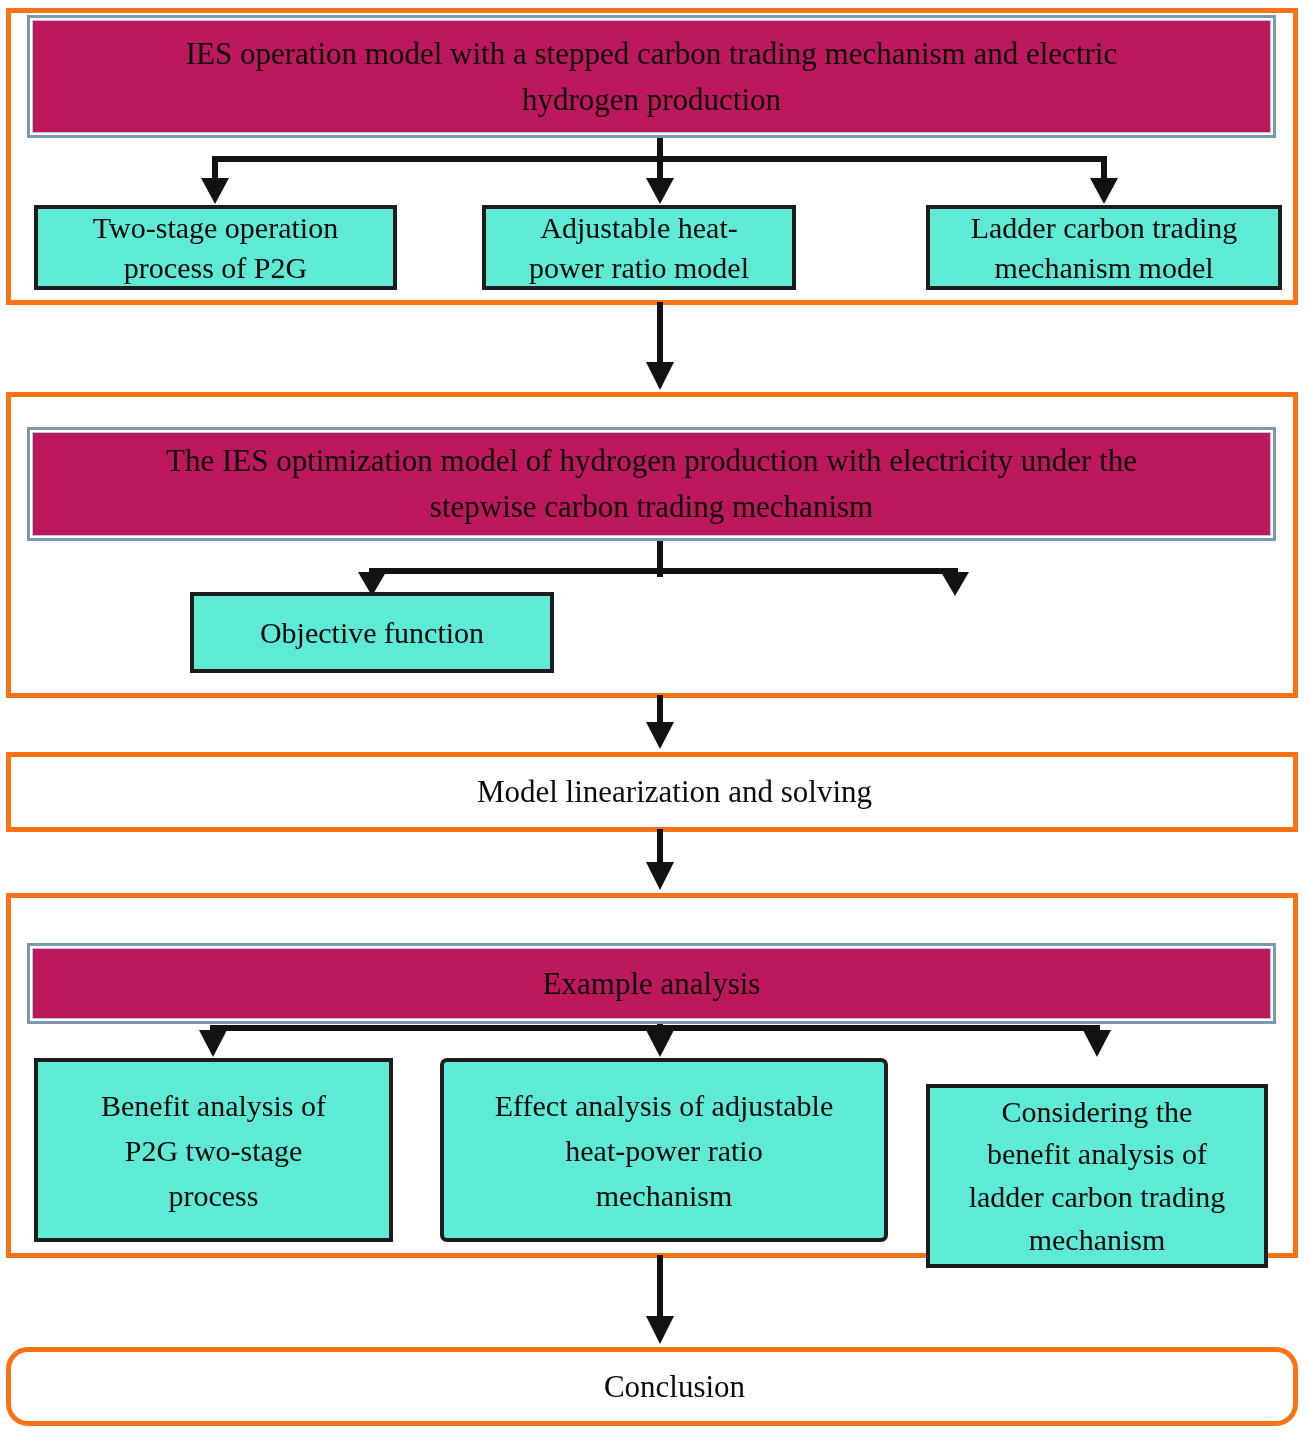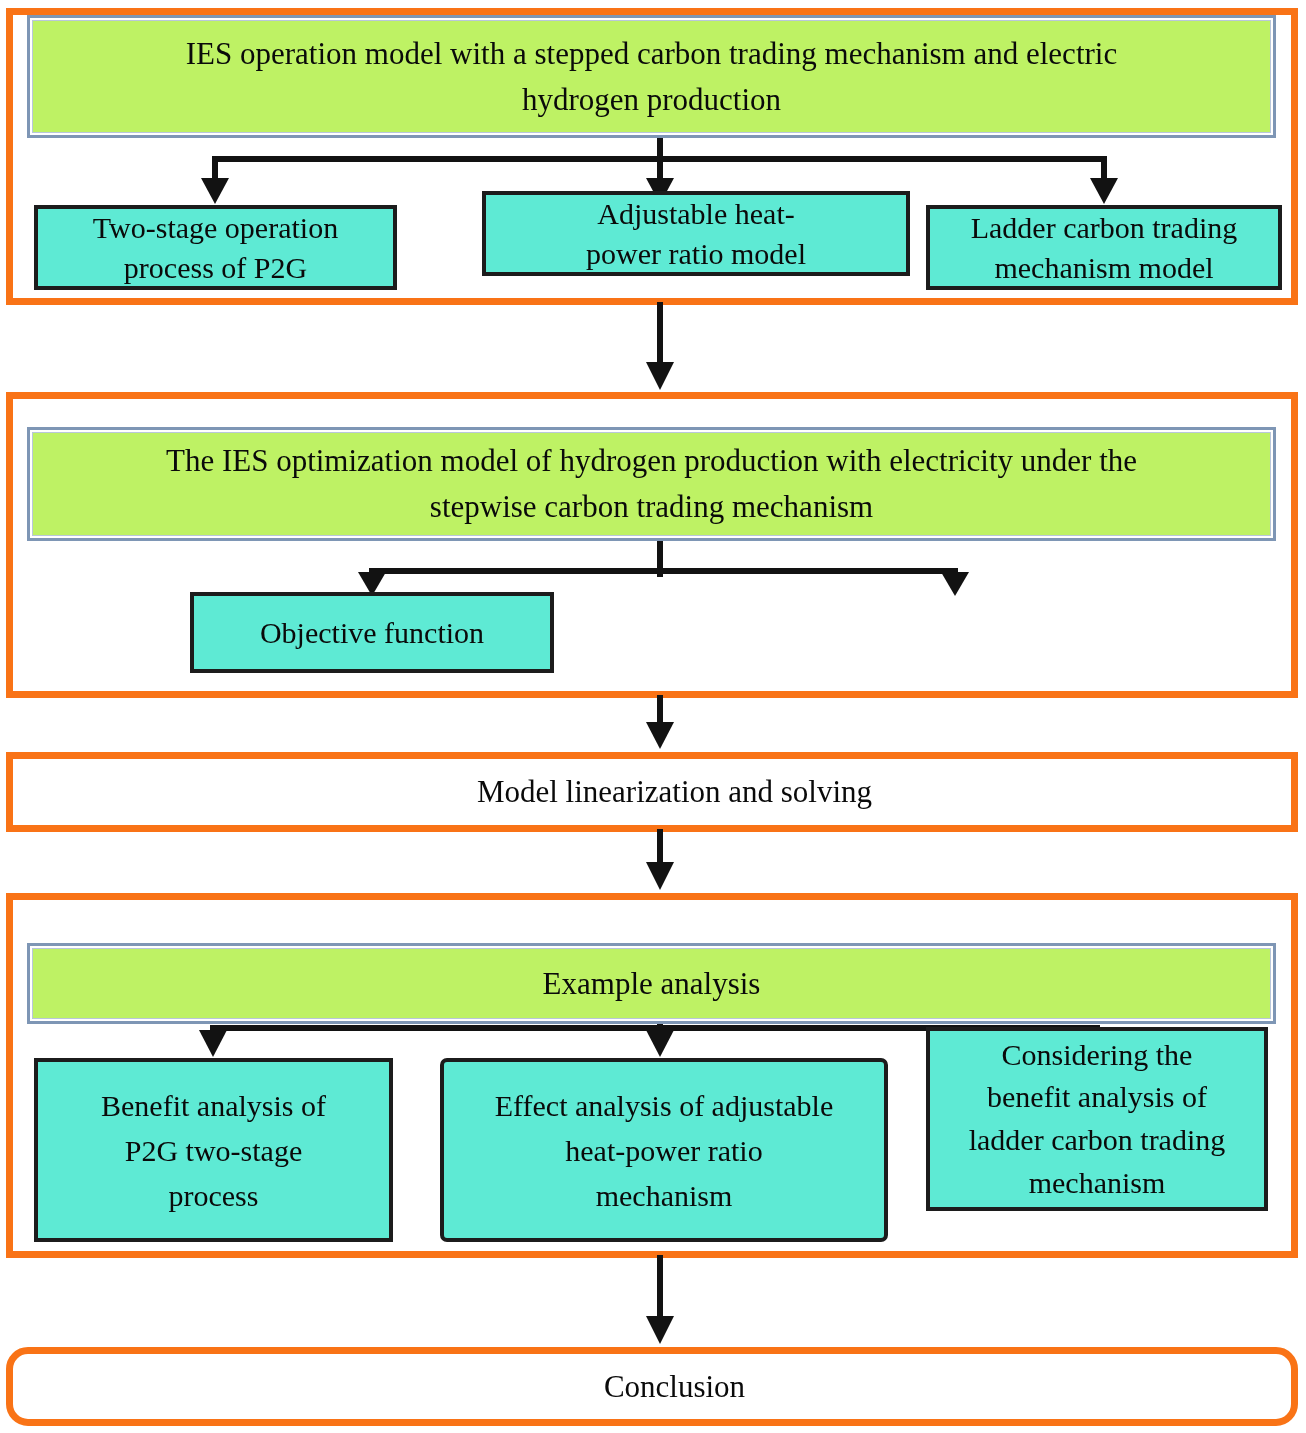--- a/index.html
+++ b/index.html
@@ -3,58 +3,58 @@
 <meta charset="utf-8">
 <style>
   html, body { margin:0; padding:0; background:#ffffff; }
   .canvas {
     position:relative; width:1306px; height:1433px; background:#ffffff;
     font-family:"Liberation Serif","DejaVu Serif",serif; color:#0a0a0a;
     overflow:hidden;
   }
   .canvas * { box-sizing:border-box; }
   .stage {
-    position:absolute; border:7px solid #f97316; background:transparent; z-index:1;padding-left:45px;
+    position:absolute; border:5px solid #f97316; background:transparent; z-index:1;padding-left:45px;
   }
   .stage.center { display:flex; align-items:center; justify-content:center;
     text-align:center; font-size:31px; }
   .hdr {
-    position:absolute; border:3px solid #7E96B5; background:#bef264;
+    position:absolute; border:3px solid #7E96B5; background:#be185d;
     box-shadow: inset 0 0 0 2px #ffffff, inset 0 0 0 3px #b9c7da;
     display:flex; flex-direction:column; align-items:center; justify-content:center;
     text-align:center; font-size:31px; line-height:1.48; z-index:3;
   }
   .node {
     position:absolute; border:4px solid #1c1c1c; background:#5eead4;
     display:flex; flex-direction:column; align-items:center; justify-content:center;
     text-align:center; font-size:30px; line-height:1.33; z-index:3;
   }
   .node.tall { line-height:1.5; }
   .node.n43  { line-height:1.42; }
   .ln { display:block; white-space:nowrap; }
   svg.arrows { position:absolute; left:0; top:0; z-index:2; }
   svg.arrows line    { stroke:#121212; stroke-width:6; stroke-linecap:square; }
   svg.arrows polygon { fill:#121212; stroke:none; }
 
   
   .sec1 { left:6px;   top:8px;    width:1292px; height:297px; }
   .hdr1 { left:27px;  top:15px;   width:1249px; height:123px; }
   .n11  { left:34px;  top:205px;  width:363px;  height:85px; }
-  .n12  { left:482px; top:191px;  width:428px;  height:85px; }
+  .n12  { left:482px; top:205px;  width:314px;  height:85px; }
   .n13  { left:926px; top:205px;  width:356px;  height:85px; }
   .sec2 { left:6px;   top:392px;  width:1292px; height:306px; }
   .hdr2 { left:27px;  top:427px;  width:1249px; height:114px; }
   .n21  { left:190px; top:592px;  width:364px;  height:81px; }
   .n22  { left:773px; top:592px;  width:364px;  height:81px; }
   .sec3 { left:6px;   top:752px;  width:1292px; height:80px; }
   .sec4 { left:6px;   top:893px;  width:1292px; height:365px; }
   .hdr4 { left:27px;  top:916px;  width:1249px; height:81px;margin-top:27px; }
   .n41  { left:34px;  top:1058px; width:359px;  height:184px; }
   .n42  { left:440px; top:1058px; width:448px;  height:184px;border-radius:7px; }
-  .n43  { left:926px; top:1027px; width:342px;  height:184px; }
+  .n43  { left:926px; top:1084px; width:342px;  height:184px; }
   .sec5 { left:6px;   top:1347px; width:1292px; height:79px;border-radius:22px; }
 </style>
 </head>
 <body>
 
 <div class="canvas">
 
   <div class="stage sec1"></div>
   <div class="hdr hdr1">
     <span class="ln">IES operation model with a stepped carbon trading mechanism and electric</span>

